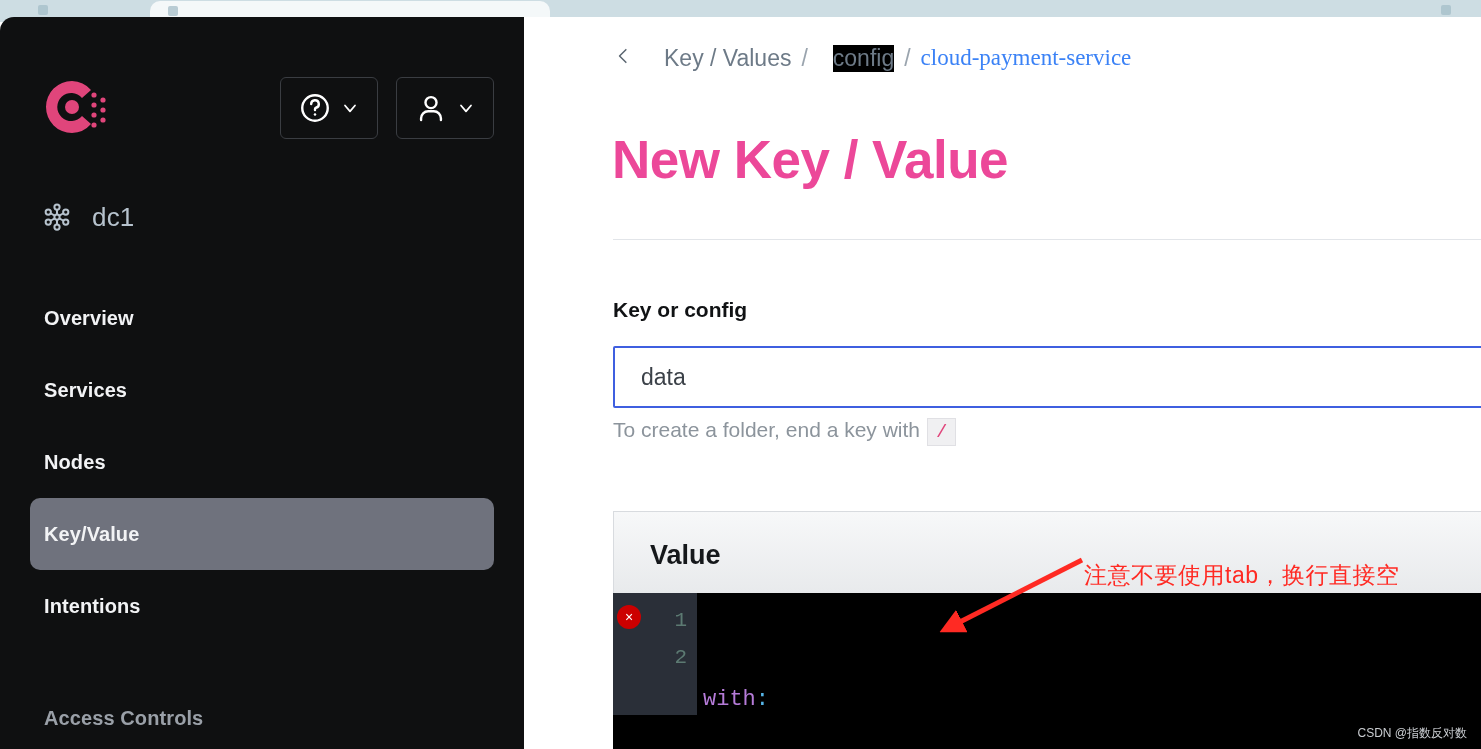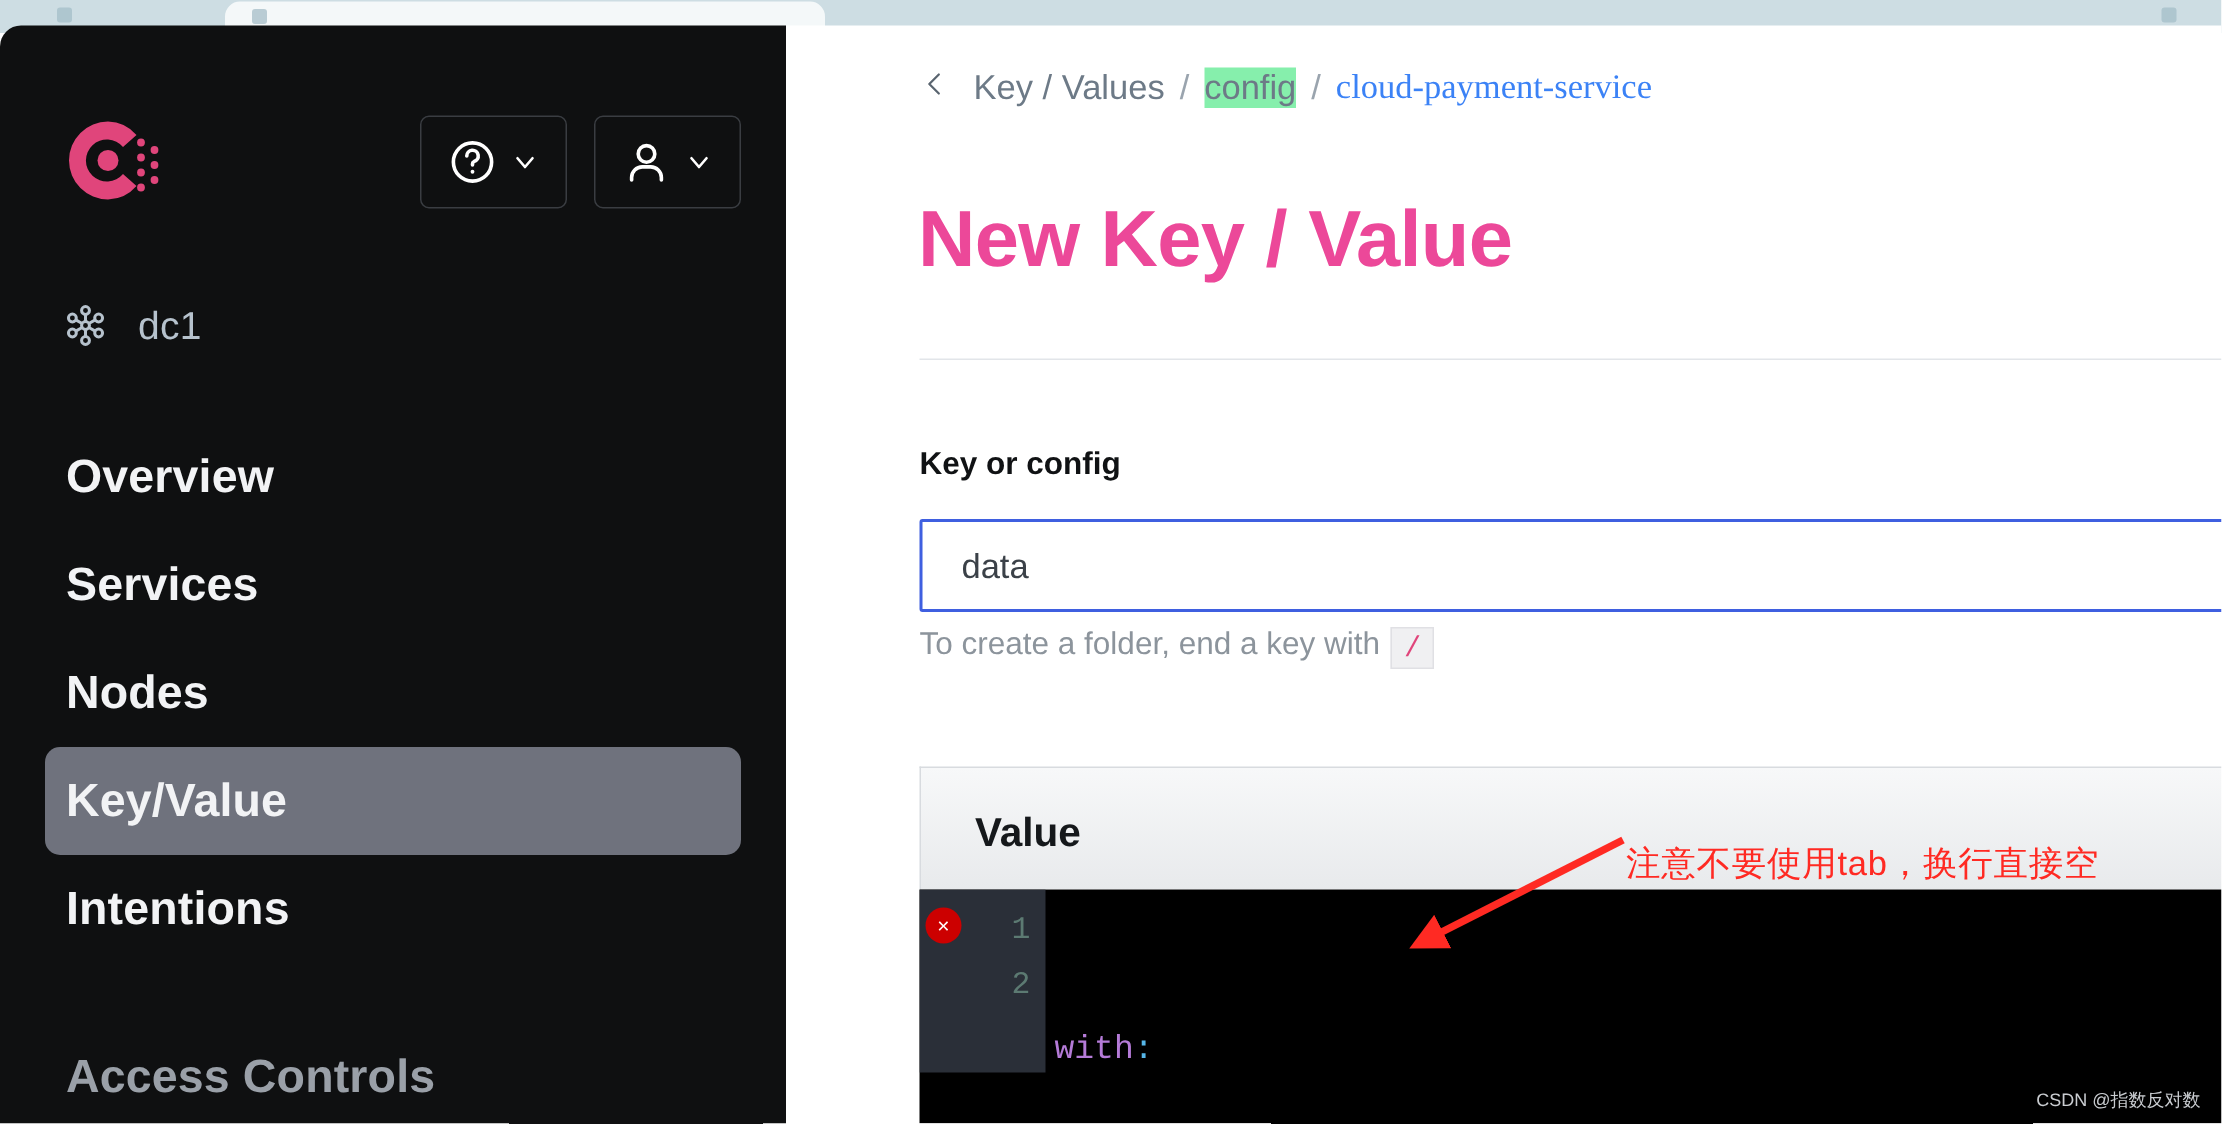--- a/index.html
+++ b/index.html
@@ -133,21 +133,21 @@
     top: 265px;
     width: 524px;
   }
   .nav-item {
     position: relative;
     height: 72px;
     display: flex;
     align-items: center;
     padding-left: 44px;
     box-sizing: border-box;
-    font-size: 31px;
+    font-size: 20px;
     color: #f2f3f5;
     font-weight: 600;
     letter-spacing: 0.1px;
   }
   .nav-item.active-wrap {
     margin: 0 30px;
     width: 464px;
     background: #6f727d;
     border-radius: 10px;
     padding-left: 14px;
@@ -180,22 +180,22 @@
     color: #7b8794;
     white-space: nowrap;
   }
   .bc-back {
     color: #5a6570;
     font-size: 26px;
     line-height: 1;
     margin-right: 6px;
   }
   .bc-sep { color: #9aa4ae; }
-  .bc-link { color: #6d7a87; }
-  .bc-link.hl { background: #86efac; }
+  .bc-link { color: #6d7a87; margin-left: 15px; }
+  .bc-link.hl { background: #000000; }
   .bc-current { color: #3b82f6; font-family: Liberation Serif, serif; }
 
   .page-title {
     position: absolute;
     left: 88px;
     top: 112px;
     font-size: 53px;
     font-weight: 700;
     color: #ec4899;
     letter-spacing: -0.5px;

